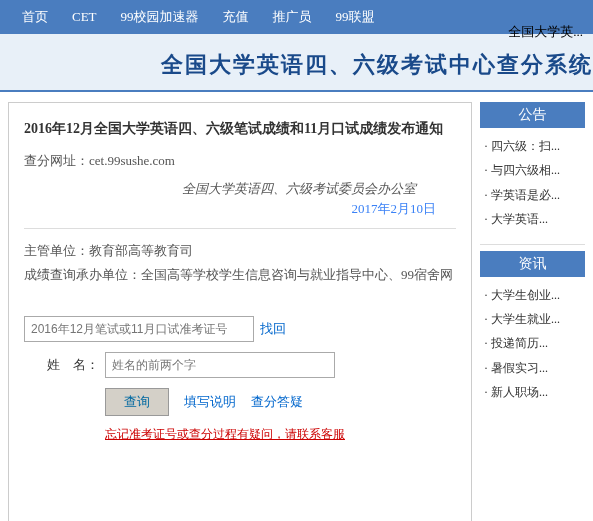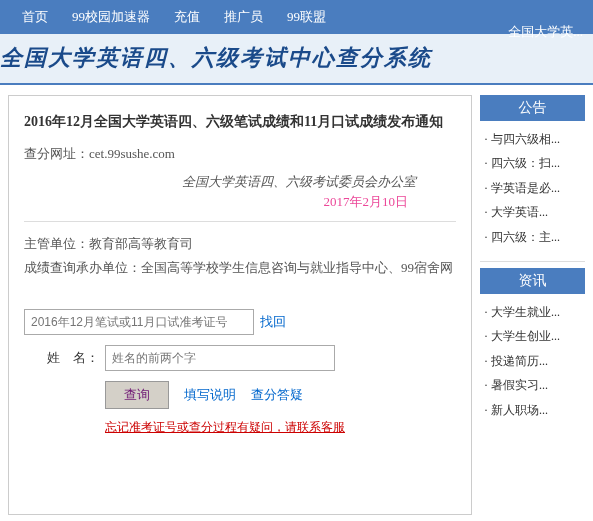--- a/index.html
+++ b/index.html
@@ -23,32 +23,31 @@
     }
     .top-nav a {
       color: #fff;
       text-decoration: none;
       padding: 0 12px;
       font-size: 13px;
       line-height: 34px;
     }
     .top-nav .right-link {
       margin-left: auto;
-      color: #ffffff;
+      color: #000000;
       font-size: 13px;
       margin-top: 30px;
     }
 
     
     .site-title {
       background: #e8f0f8;
-      text-align: left;
-      padding: 9px 0 10px;
+      text-align: right;
+      padding: 16px 0 10px;
       border-bottom: 2px solid #4a7dbf;
-      font-style: italic;
     }
     .site-title h1 {
       font-size: 22px;
       color: #1a4a8a;
       font-weight: bold;
       font-family: "Microsoft YaHei", "微软雅黑", sans-serif;
       letter-spacing: 2px;
     }
 
     
@@ -86,23 +85,23 @@
     .notice-org {
       text-align: right;
       color: #555;
       font-size: 13px;
       margin: 8px 40px 2px 0;
       font-style: italic;
     }
 
     .notice-date {
       text-align: right;
-      color: #ec4899;
-      font-size: 13px;
-      margin-right: 48px;
+      color: #3b82f6;
+      font-size: 13px;
+      margin-right: 20px;
       margin-bottom: 10px;
     }
 
     .divider {
       border: none;
       border-top: 1px solid #ddd;
       margin: 10px 0;
     }
 
     .responsible-unit {
@@ -155,21 +154,21 @@
       margin-left: 81px;
       gap: 15px;
     }
 
     .query-btn {
       background: #d4d0c8;
       border: 1px solid #999;
       padding: 4px 18px;
       font-size: 13px;
       cursor: pointer;
-      color: #701a75;
+      color: #0369a1;
     }
 
     .text-link {
       color: #0066cc;
       text-decoration: none;
       font-size: 13px;
     }
 
     .forgot-link {
       display: block;
@@ -221,20 +220,21 @@
       border: none;
       border-top: 1px solid #ddd;
       margin: 6px 0;
     }
   </style>
 </head>
 <body>
 
 <nav class="top-nav">
   <a>首页</a>
+  <a>CET</a>
   <a>99校园加速器</a>
   <a>充值</a>
   <a>推广员</a>
   <a>99联盟</a>
   <span class="right-link">全国大学英...</span>
 </nav>
 
 <div class="site-title">
   <h1>全国大学英语四、六级考试中心查分系统</h1>
 </div>
@@ -275,33 +275,32 @@
 
       <a class="forgot-link" href="#">忘记准考证号或查分过程有疑问，请联系客服</a>
     </div>
 
   </div>
 
   <div class="right-sidebar">
 
     <div class="sidebar-section">
       <div class="sidebar-heading">公告</div>
+      <div class="sidebar-item">四六级：扫...</div>
       <div class="sidebar-item">与四六级相...</div>
-      <div class="sidebar-item">四六级：扫...</div>
       <div class="sidebar-item">学英语是必...</div>
       <div class="sidebar-item">大学英语...</div>
-      <div class="sidebar-item">四六级：主...</div>
     </div>
 
     <hr class="sidebar-divider">
 
     <div class="sidebar-section">
       <div class="sidebar-heading">资讯</div>
+      <div class="sidebar-item">大学生创业...</div>
       <div class="sidebar-item">大学生就业...</div>
-      <div class="sidebar-item">大学生创业...</div>
       <div class="sidebar-item">投递简历...</div>
       <div class="sidebar-item">暑假实习...</div>
       <div class="sidebar-item">新人职场...</div>
     </div>
 
   </div>
 
 </div>
 
 </body></html>

